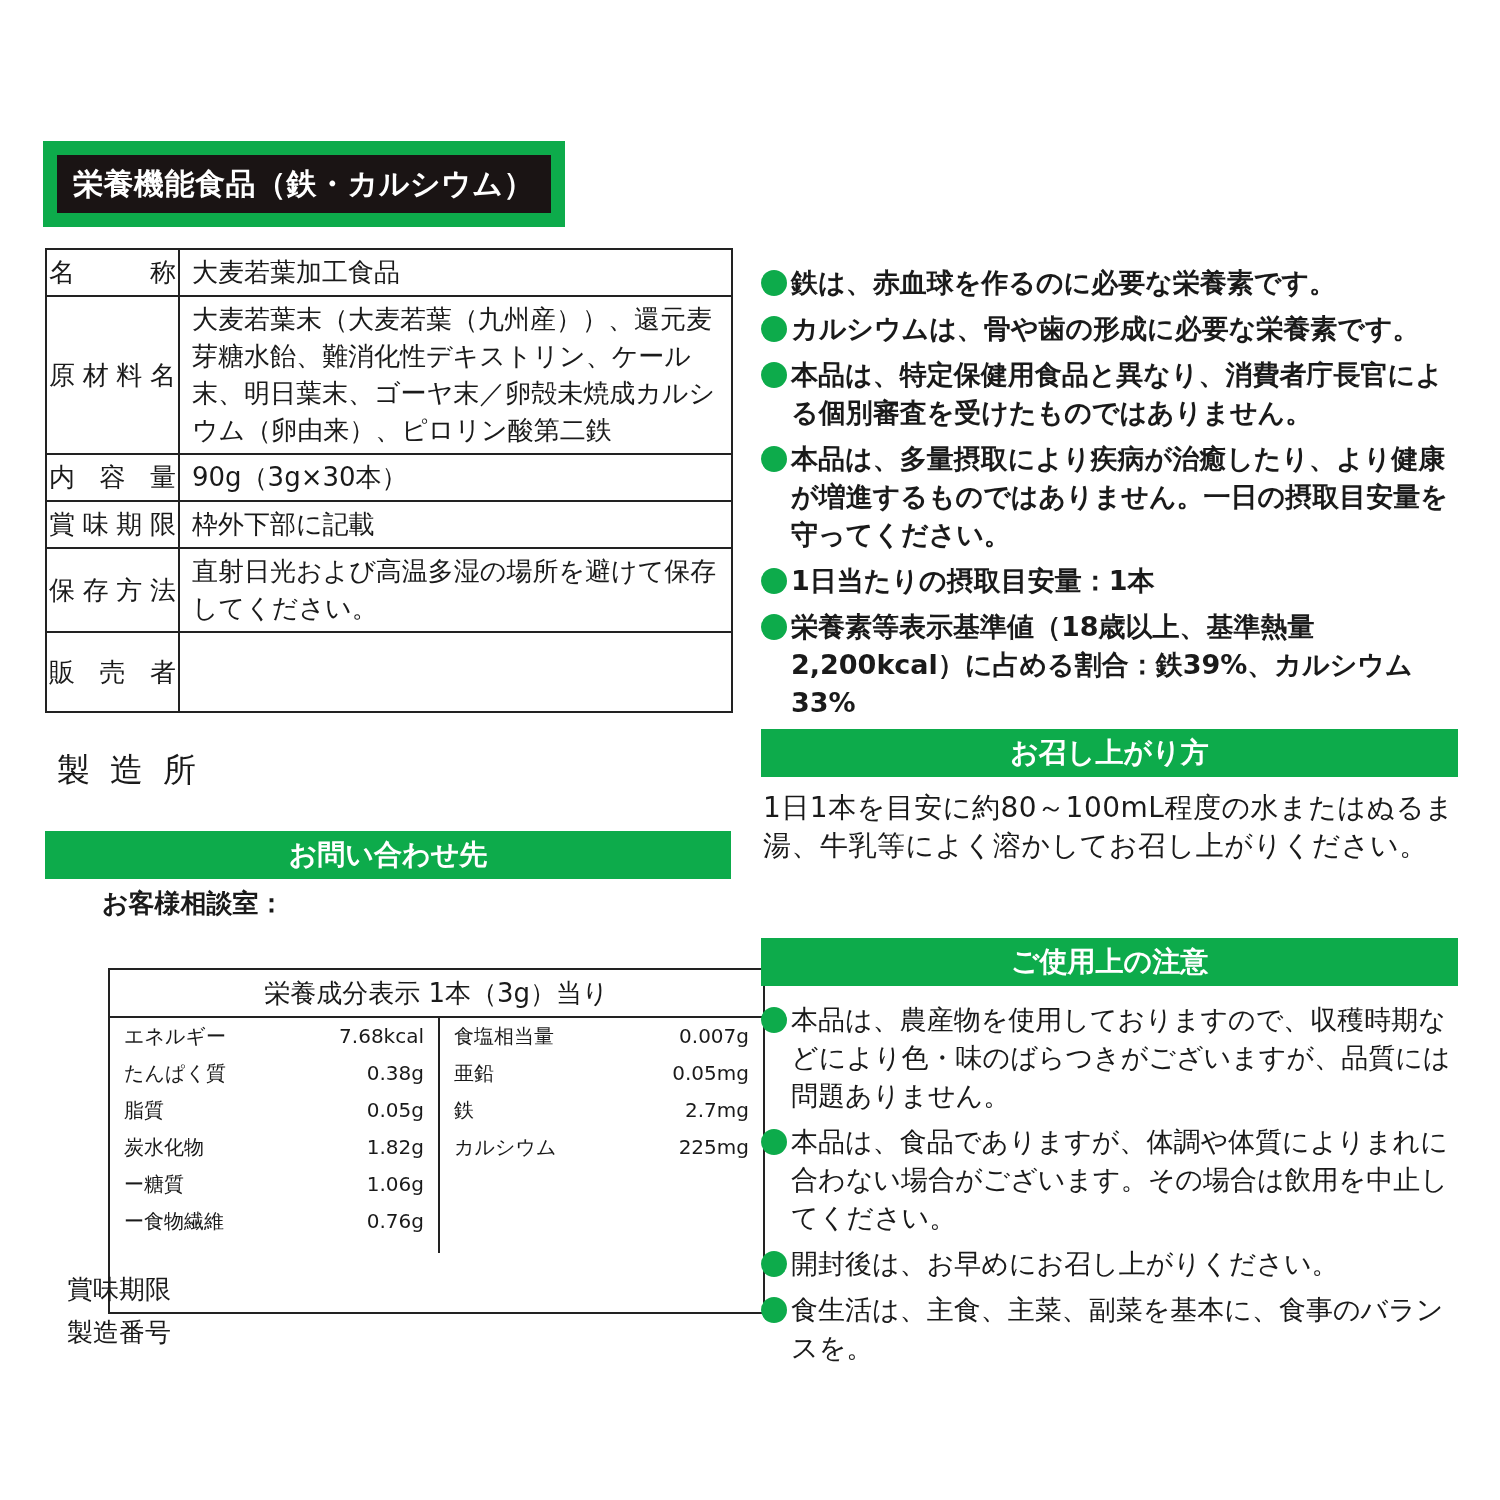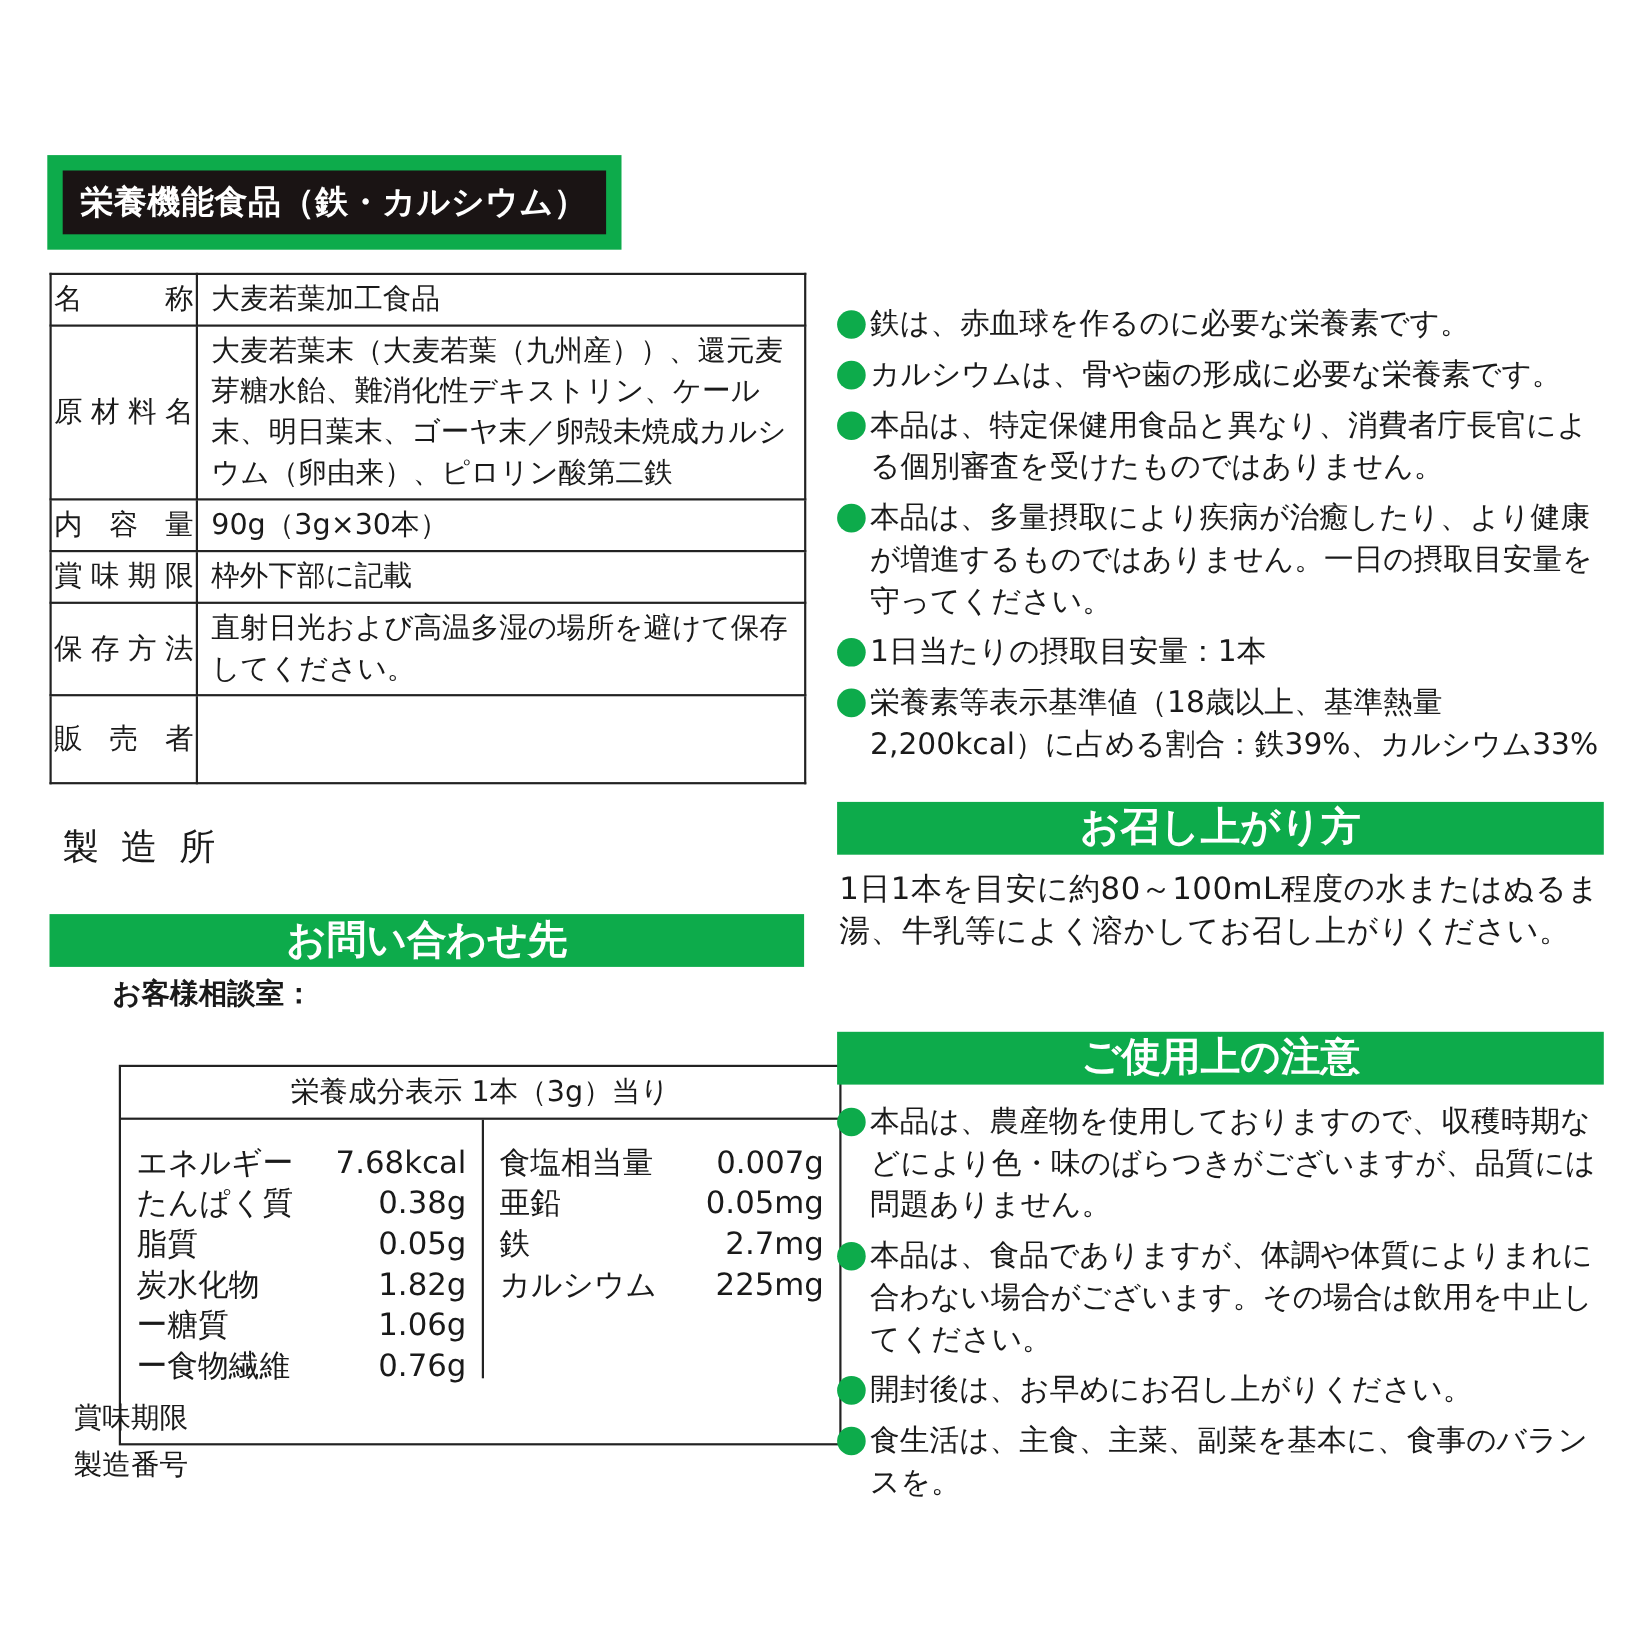--- a/index.html
+++ b/index.html
@@ -65,21 +65,21 @@
       left: 57px; top: 748px;
       font-size: 33px;
       letter-spacing: 20px;
     }
 
     
     .green-header {
       background: #0dab4b;
       color: #ffffff;
       font-weight: bold;
-      font-size: 36px;
+      font-size: 28px;
       text-align: center;
       height: 48px;
       line-height: 48px;
     }
     .contact-header { left: 45px; top: 831px; width: 686px; }
     .howto-header { left: 761px; top: 729px; width: 697px; }
     .caution-header { left: 761px; top: 938px; width: 697px; }
 
     .contact-label {
       left: 102px; top: 886px;
@@ -101,22 +101,22 @@
       text-align: center;
       font-size: 26px;
       border-bottom: 2px solid #222;
     }
     .nutrition-body {
       display: flex;
       height: 235px;
     }
     .nutrition-col {
       box-sizing: border-box;
-      padding-top: 20px;
-      font-size: 28px;
+      padding-top: 0;
+      font-size: 20px;
       line-height: 37px;
     }
     .nutrition-col.left {
       width: 330px;
       border-right: 2px solid #222;
       padding-left: 14px;
       padding-right: 14px;
     }
     .nutrition-col.right {
       flex: 1;
@@ -134,21 +134,21 @@
       line-height: 43px;
     }
 
     
     .bullets {
       left: 761px;
       width: 702px;
       font-size: 27px;
       line-height: 38px;
     }
-    .bullets-top { top: 276px; }
+    .bullets-top { top: 264px; font-weight: bold; }
     .bullets-caution { top: 1001px; }
     .bullet-item {
       display: flex;
       margin-bottom: 8px;
     }
     .bullet-dot {
       flex: 0 0 30px;
       height: 38px;
       display: flex;
       align-items: center;

